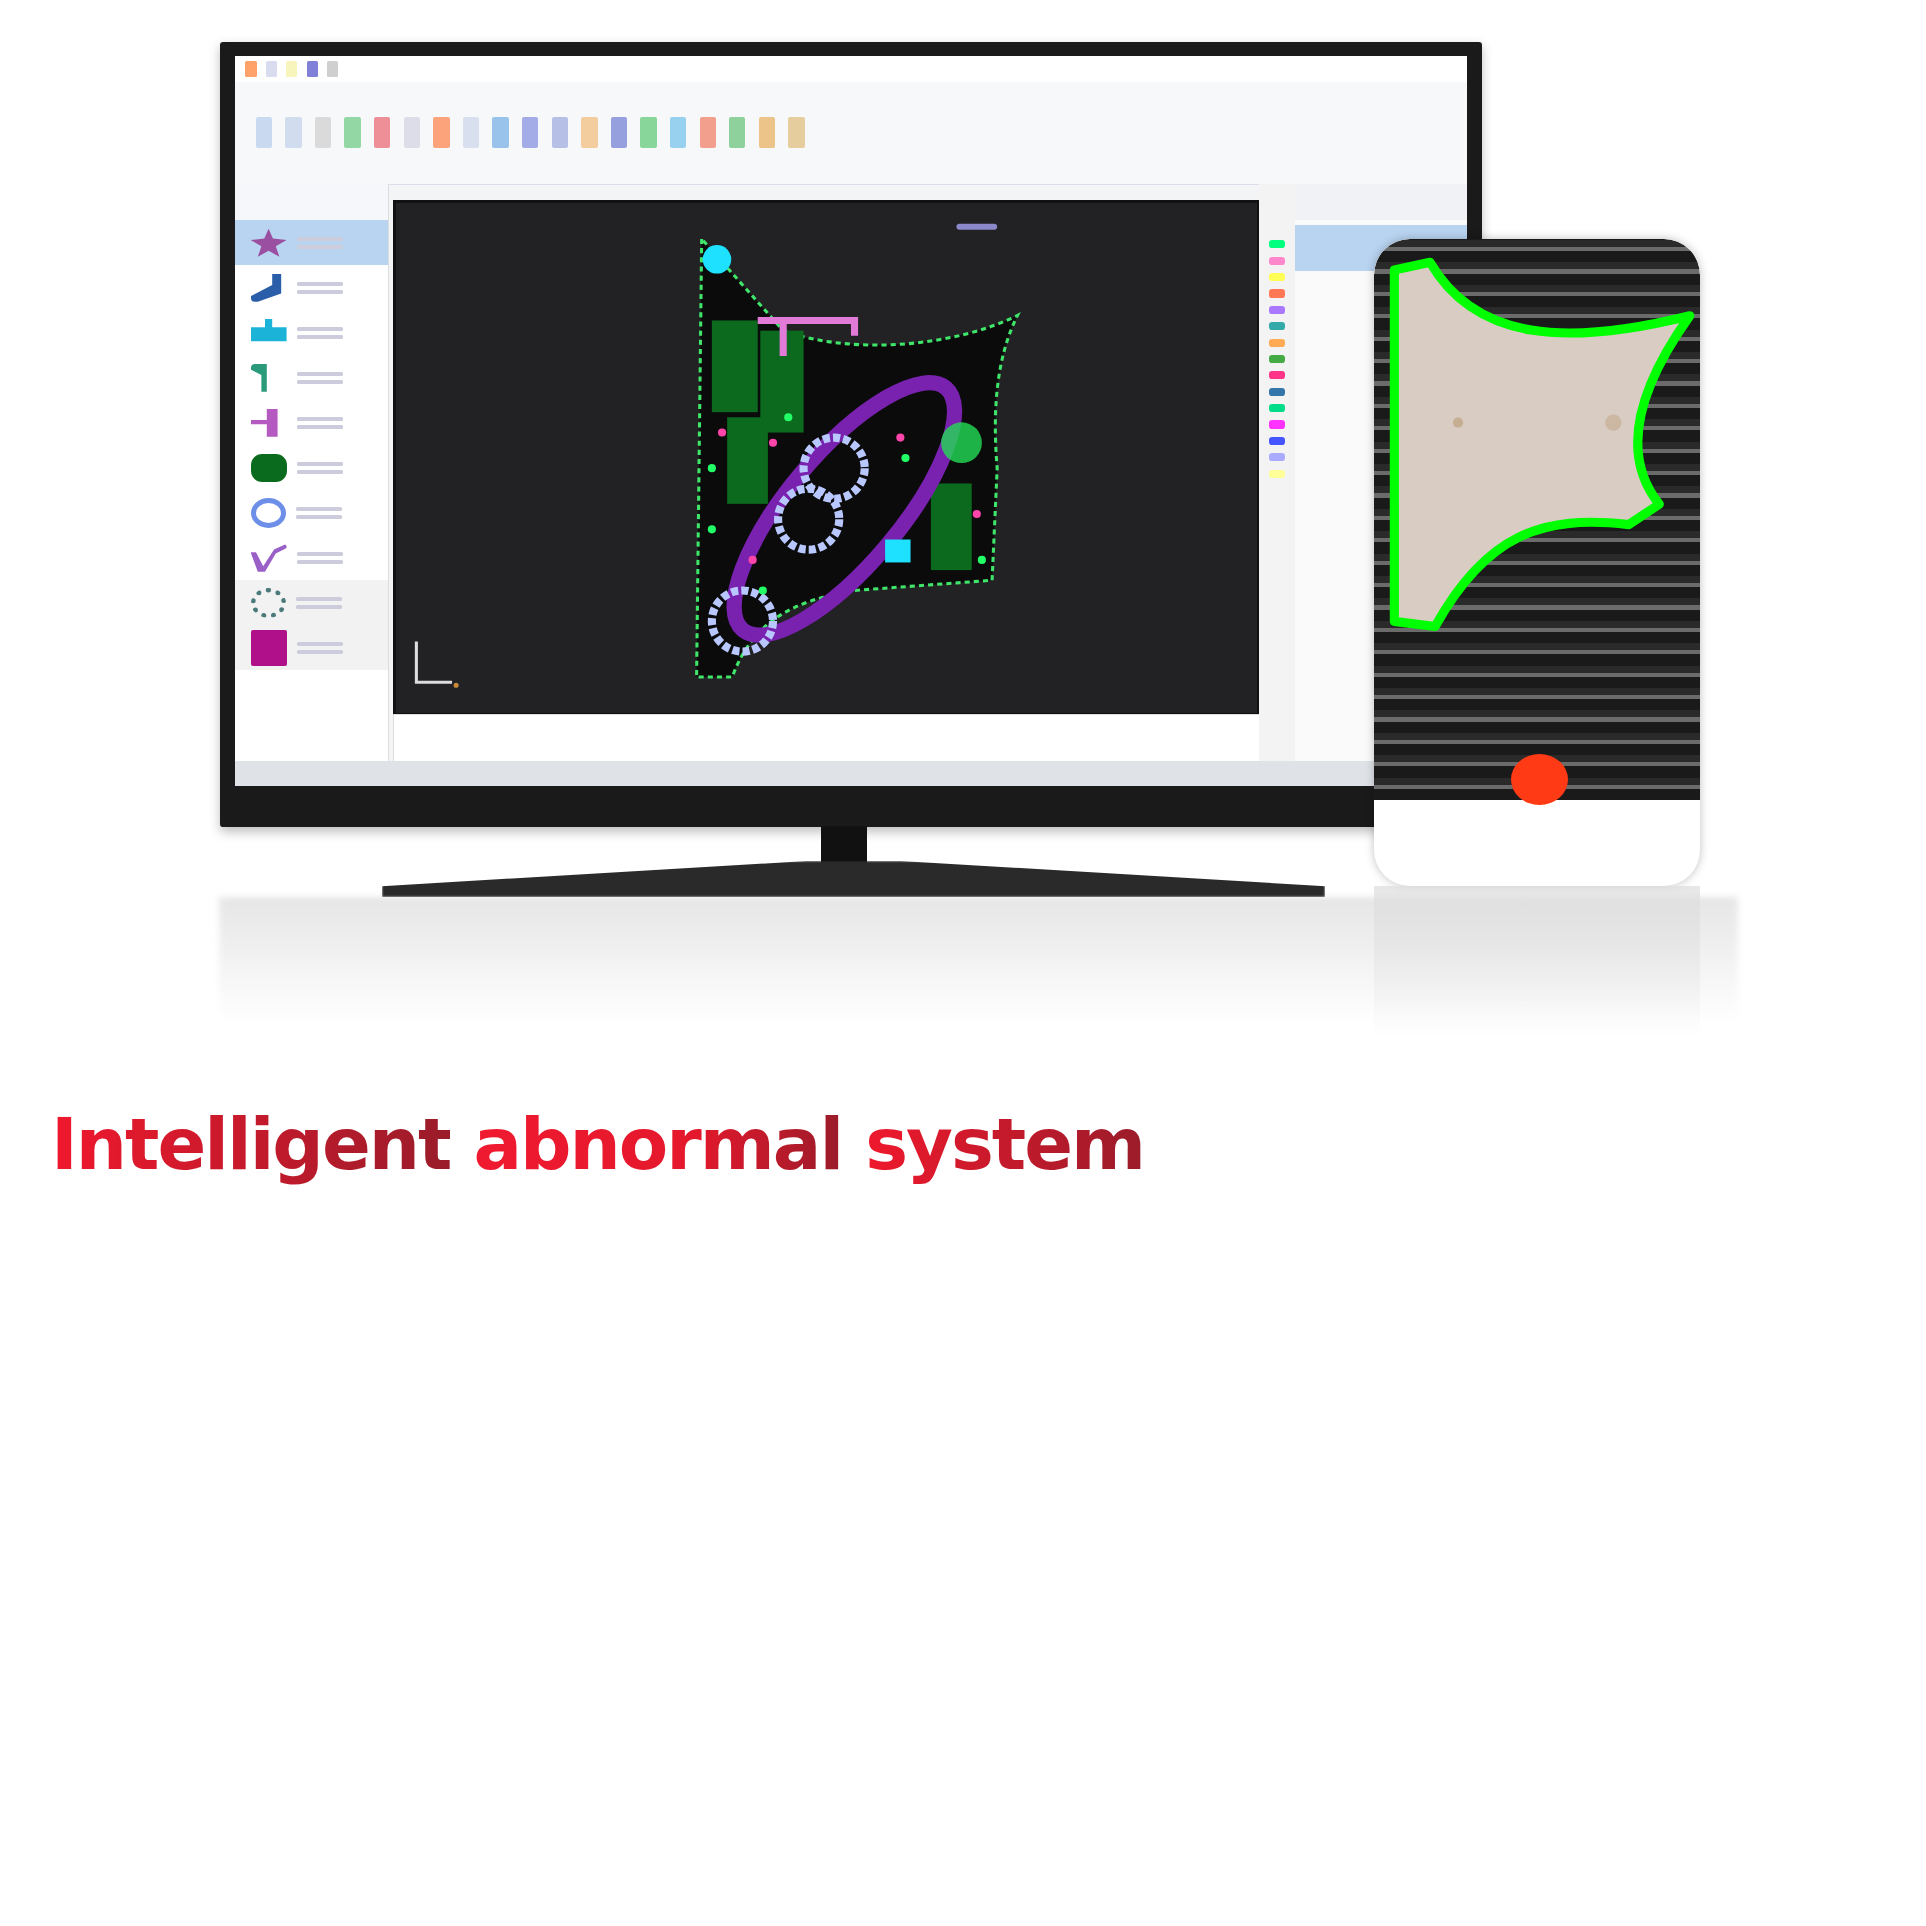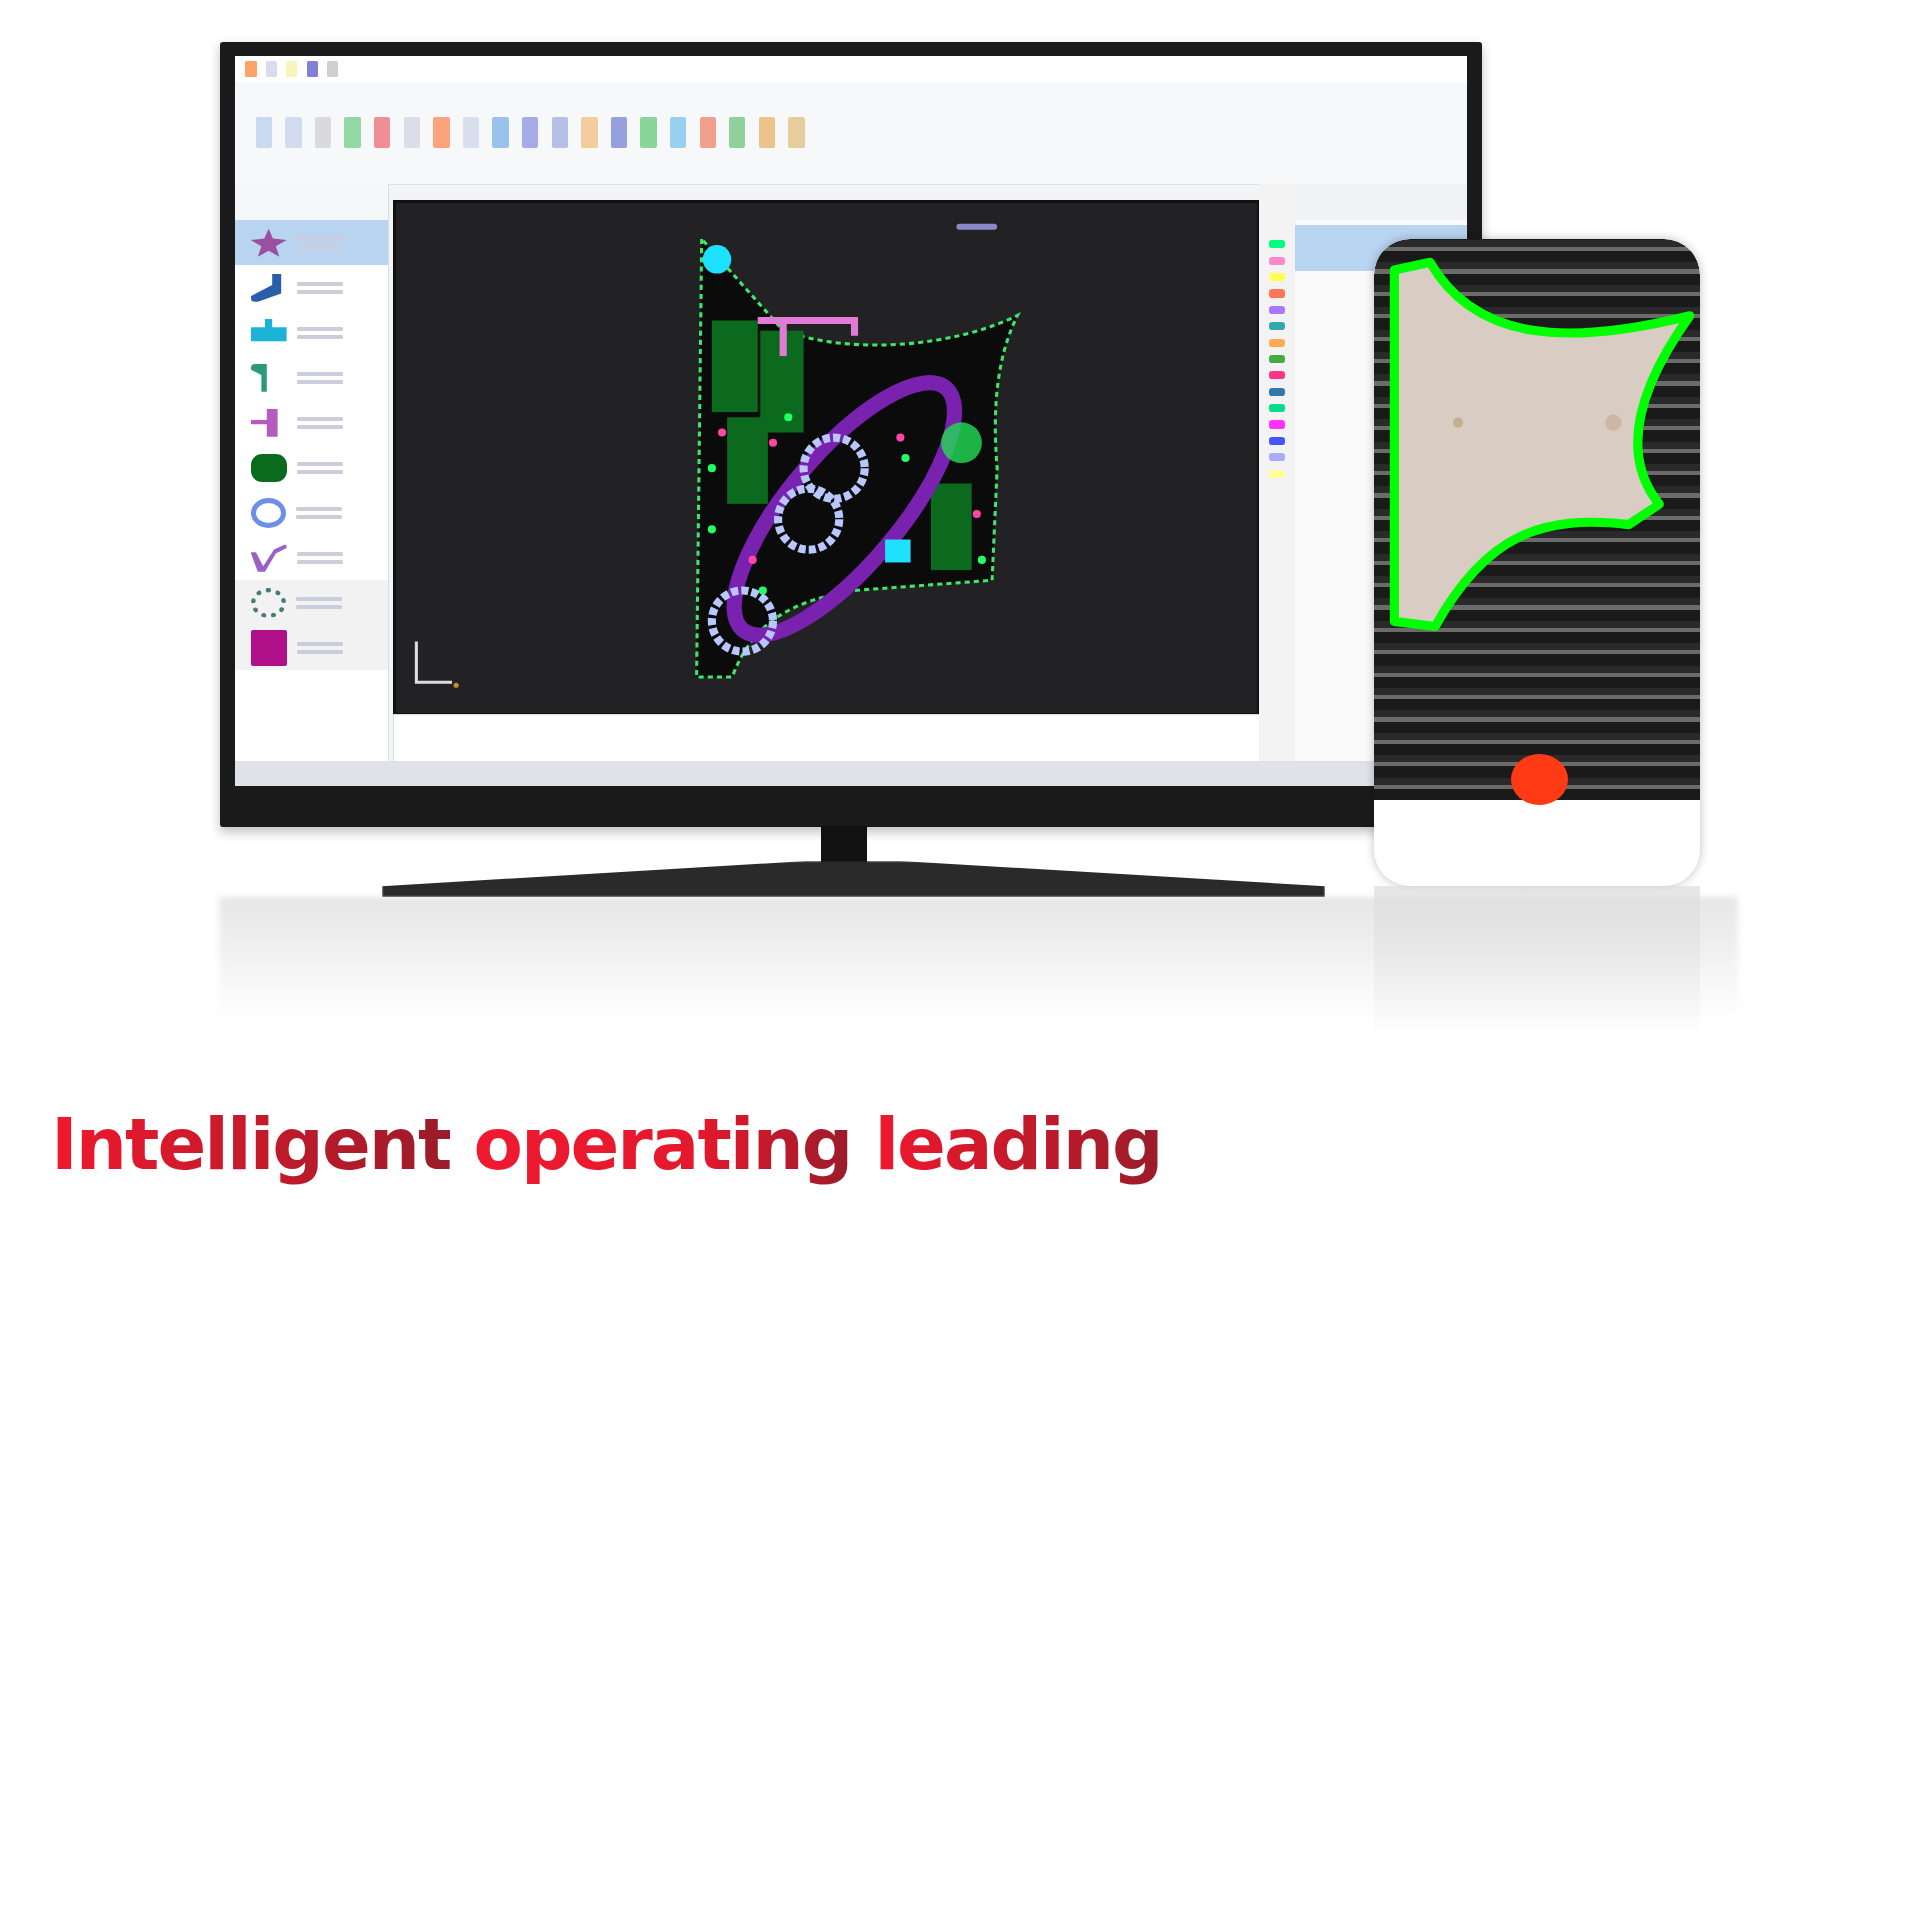--- a/index.html
+++ b/index.html
@@ -252,15 +252,15 @@
         <circle cx="165" cy="360" r="10" fill="#b89a70" opacity=".6"></circle>
         <circle cx="470" cy="360" r="16" fill="#b89a70" opacity=".4"></circle>
       </svg>
     </div>
     <button class="record-btn"></button>
   </div>
   <div class="phone-reflect"></div>
 </div>
 
 <div class="feature">
-  <h2 class="feature-title"><span class="w1">Intelligent</span> <span class="w2">operating</span> <span class="w3">leading</span></h2>
+  <h2 class="feature-title"><span class="w1">Intelligent</span> <span class="w2">abnormal</span> <span class="w3">system</span></h2>
 </div>
 
 
 </body></html>

